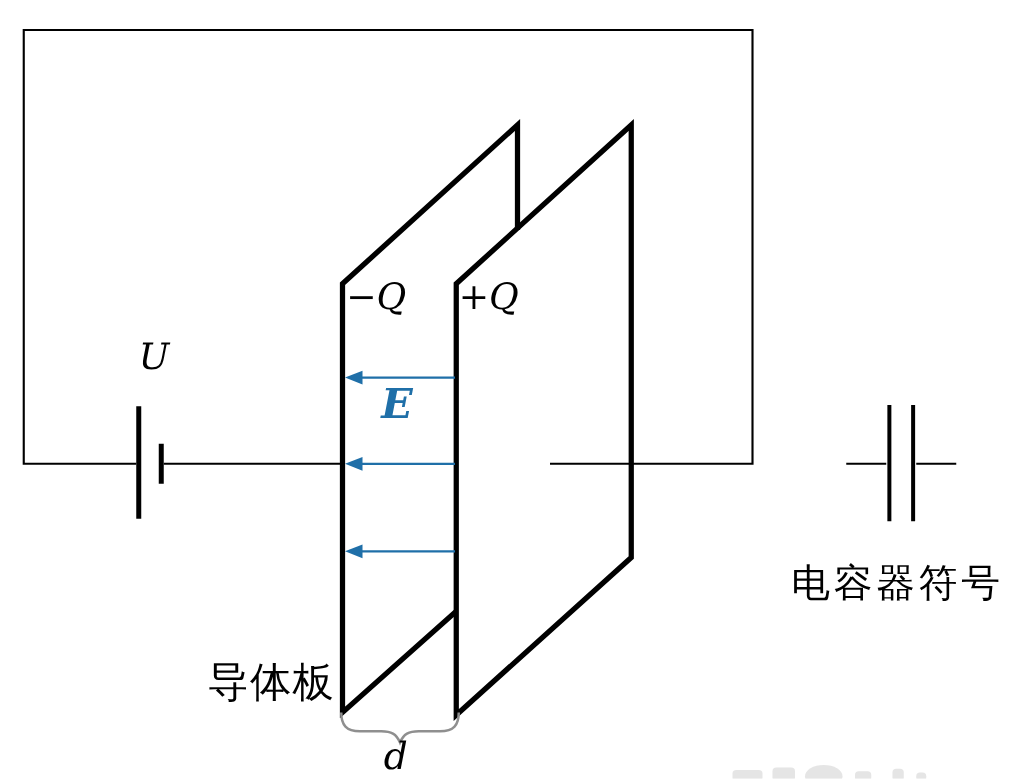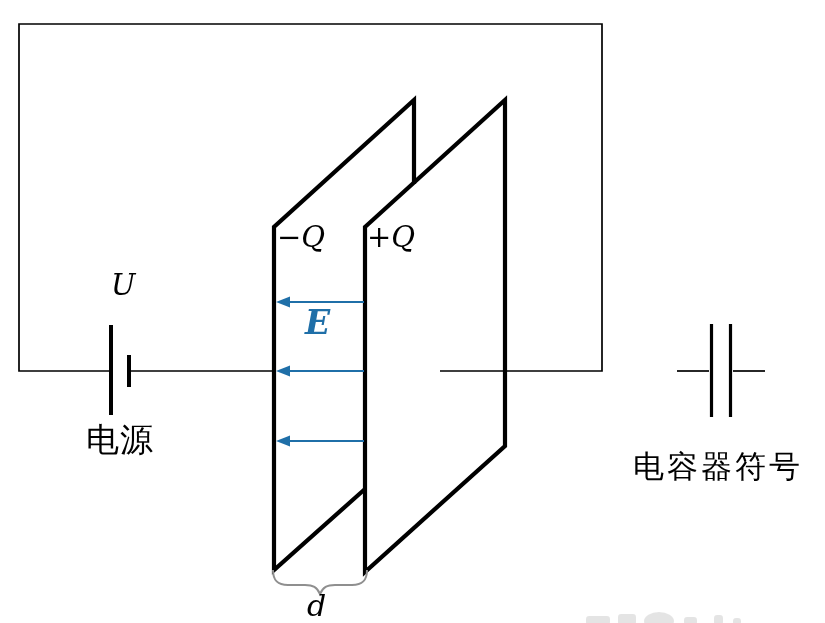--- a/index.html
+++ b/index.html
@@ -89,26 +89,26 @@
       <rect x="618" y="614" width="18" height="11" rx="3"></rect>
       <ellipse cx="659" cy="621" rx="15" ry="9"></ellipse>
       <rect x="684" y="617" width="13" height="8" rx="3"></rect>
       <rect x="714" y="615" width="9" height="10" rx="3"></rect>
       <rect x="733" y="618" width="8" height="7" rx="3"></rect>
     </g>
   </svg>
 
   <span class="label math lbl-u">U</span>
 
-  <span class="label cjk lbl-power">电源</span>
 
   <span class="label math lbl-negq">−Q</span>
 
   <span class="label math lbl-posq">+Q</span>
 
   <span class="label math lbl-e">E</span>
 
+  <span class="label cjk lbl-plate">导体板</span>
 
   <span class="label math lbl-d">d</span>
 
   <span class="label cjk lbl-capsym">电容器符号</span>
 
 </div>
 
 </body></html>

